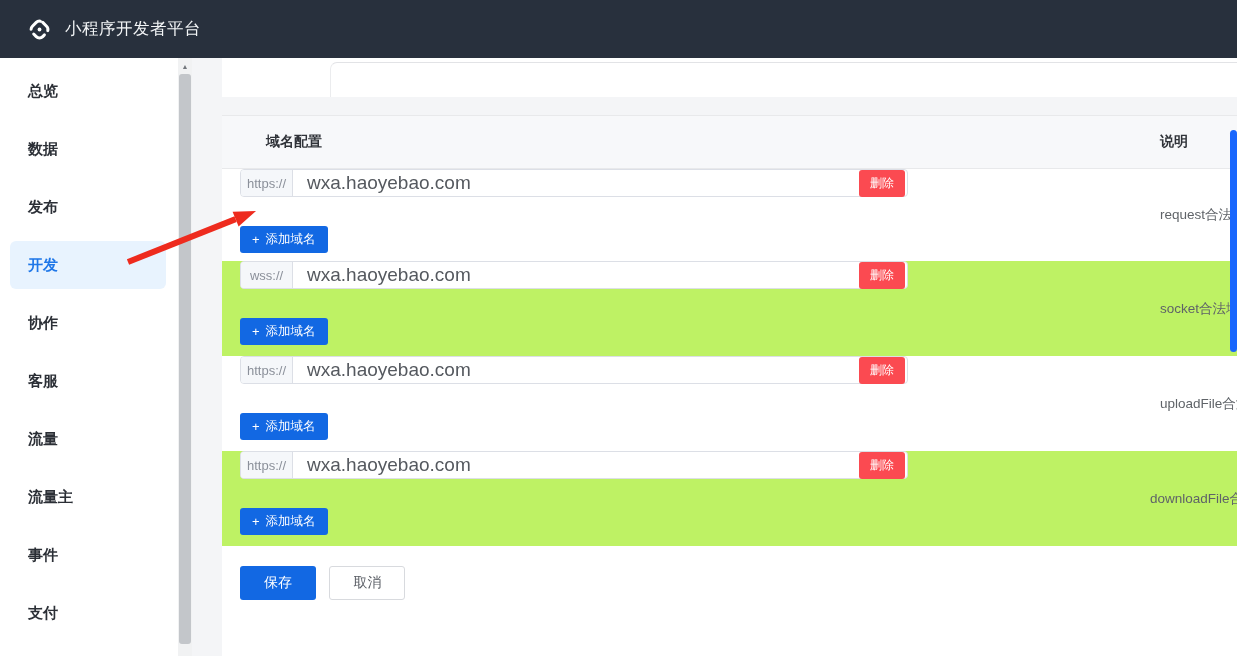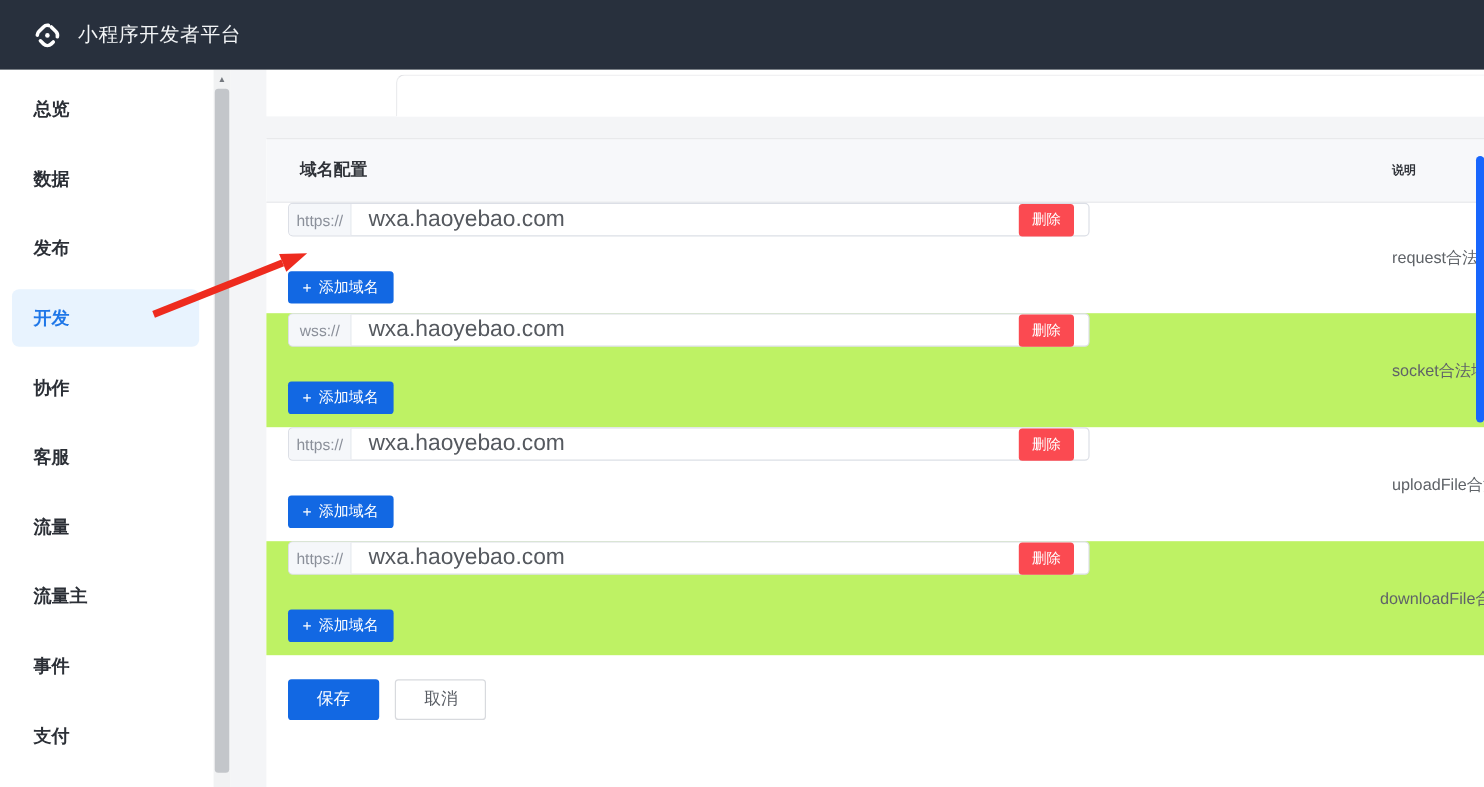--- a/index.html
+++ b/index.html
@@ -34,37 +34,37 @@
   .tabstrip { position:relative; height:39px; background:#fff; }
   .tab-rest { position:absolute; left:108px; top:4px; right:0; bottom:0; background:#fff;
     border-top:1px solid #e2e3e6; border-left:1px solid #ebecee; border-top-left-radius:7px; }
   .gap { height:18px; background:#f4f5f7; }
   .card { position:relative; background:#fff; height:541px; }
   .card-title { padding:21px 0 0 36px; font-size:18px; color:#3f4348; height:62px; }
 
   .thead { position:relative; height:54px; background:#f7f8fa;
     border-top:1px solid #e8e9eb; border-bottom:1px solid #e8e9eb;
     display:flex; align-items:center; }
-  .thead .col-config { margin-left:28px; font-size:14px; font-weight:700; color:#303339; }
-  .thead .col-desc { position:absolute; left:938px; font-size:10px; font-weight:700; color:#303339; white-space:nowrap; }
+  .thead .col-config { margin-left:44px; font-size:14px; font-weight:700; color:#303339; }
+  .thead .col-desc { position:absolute; left:938px; font-size:14px; font-weight:700; color:#303339; white-space:nowrap; }
 
   .drow { position:relative; }
   .drow.h1 { height:92px; }
   .drow.h2 { height:95px; }
   .drow.alt { background:#bef264; }
 
   .input-group { position:absolute; left:18px; top:0; width:668px; height:28px;
     border:1px solid #dcdfe6; border-radius:4px; background:#fff; display:flex; align-items:stretch; }
   .proto { width:52px; background:#f5f7fa; border-right:1px solid #dcdfe6;
     border-radius:3px 0 0 3px; color:#8b909a; font-size:13px;
     display:flex; align-items:center; justify-content:center; }
   .domain-input { flex:1; border:none; outline:none; background:transparent;
     padding-left:14px; font-size:19px; color:#55595f;
     font-family:"Liberation Sans","DejaVu Sans",sans-serif; }
-  .del-btn { align-self:center; margin-right:12px; background:#fb4a51; color:#fff;
+  .del-btn { align-self:center; margin-right:2px; background:#fb4a51; color:#fff;
     font-size:12px; padding:5px 11px; border-radius:3px; border:none; cursor:pointer; white-space:nowrap; }
 
   .add-btn { position:absolute; left:18px; top:57px; background:#1268e3; color:#fff;
     border:none; border-radius:3px; font-size:12.5px; padding:5px 12px;
     display:inline-flex; align-items:center; cursor:pointer; white-space:nowrap; }
   .add-btn .plus { margin-right:6px; font-size:13px; }
 
   .desc { position:absolute; left:938px; top:50%; transform:translateY(-50%);
     font-size:13.5px; color:#5f6368; white-space:nowrap; }
   .drow:nth-of-type(5) .desc { left:928px; }

